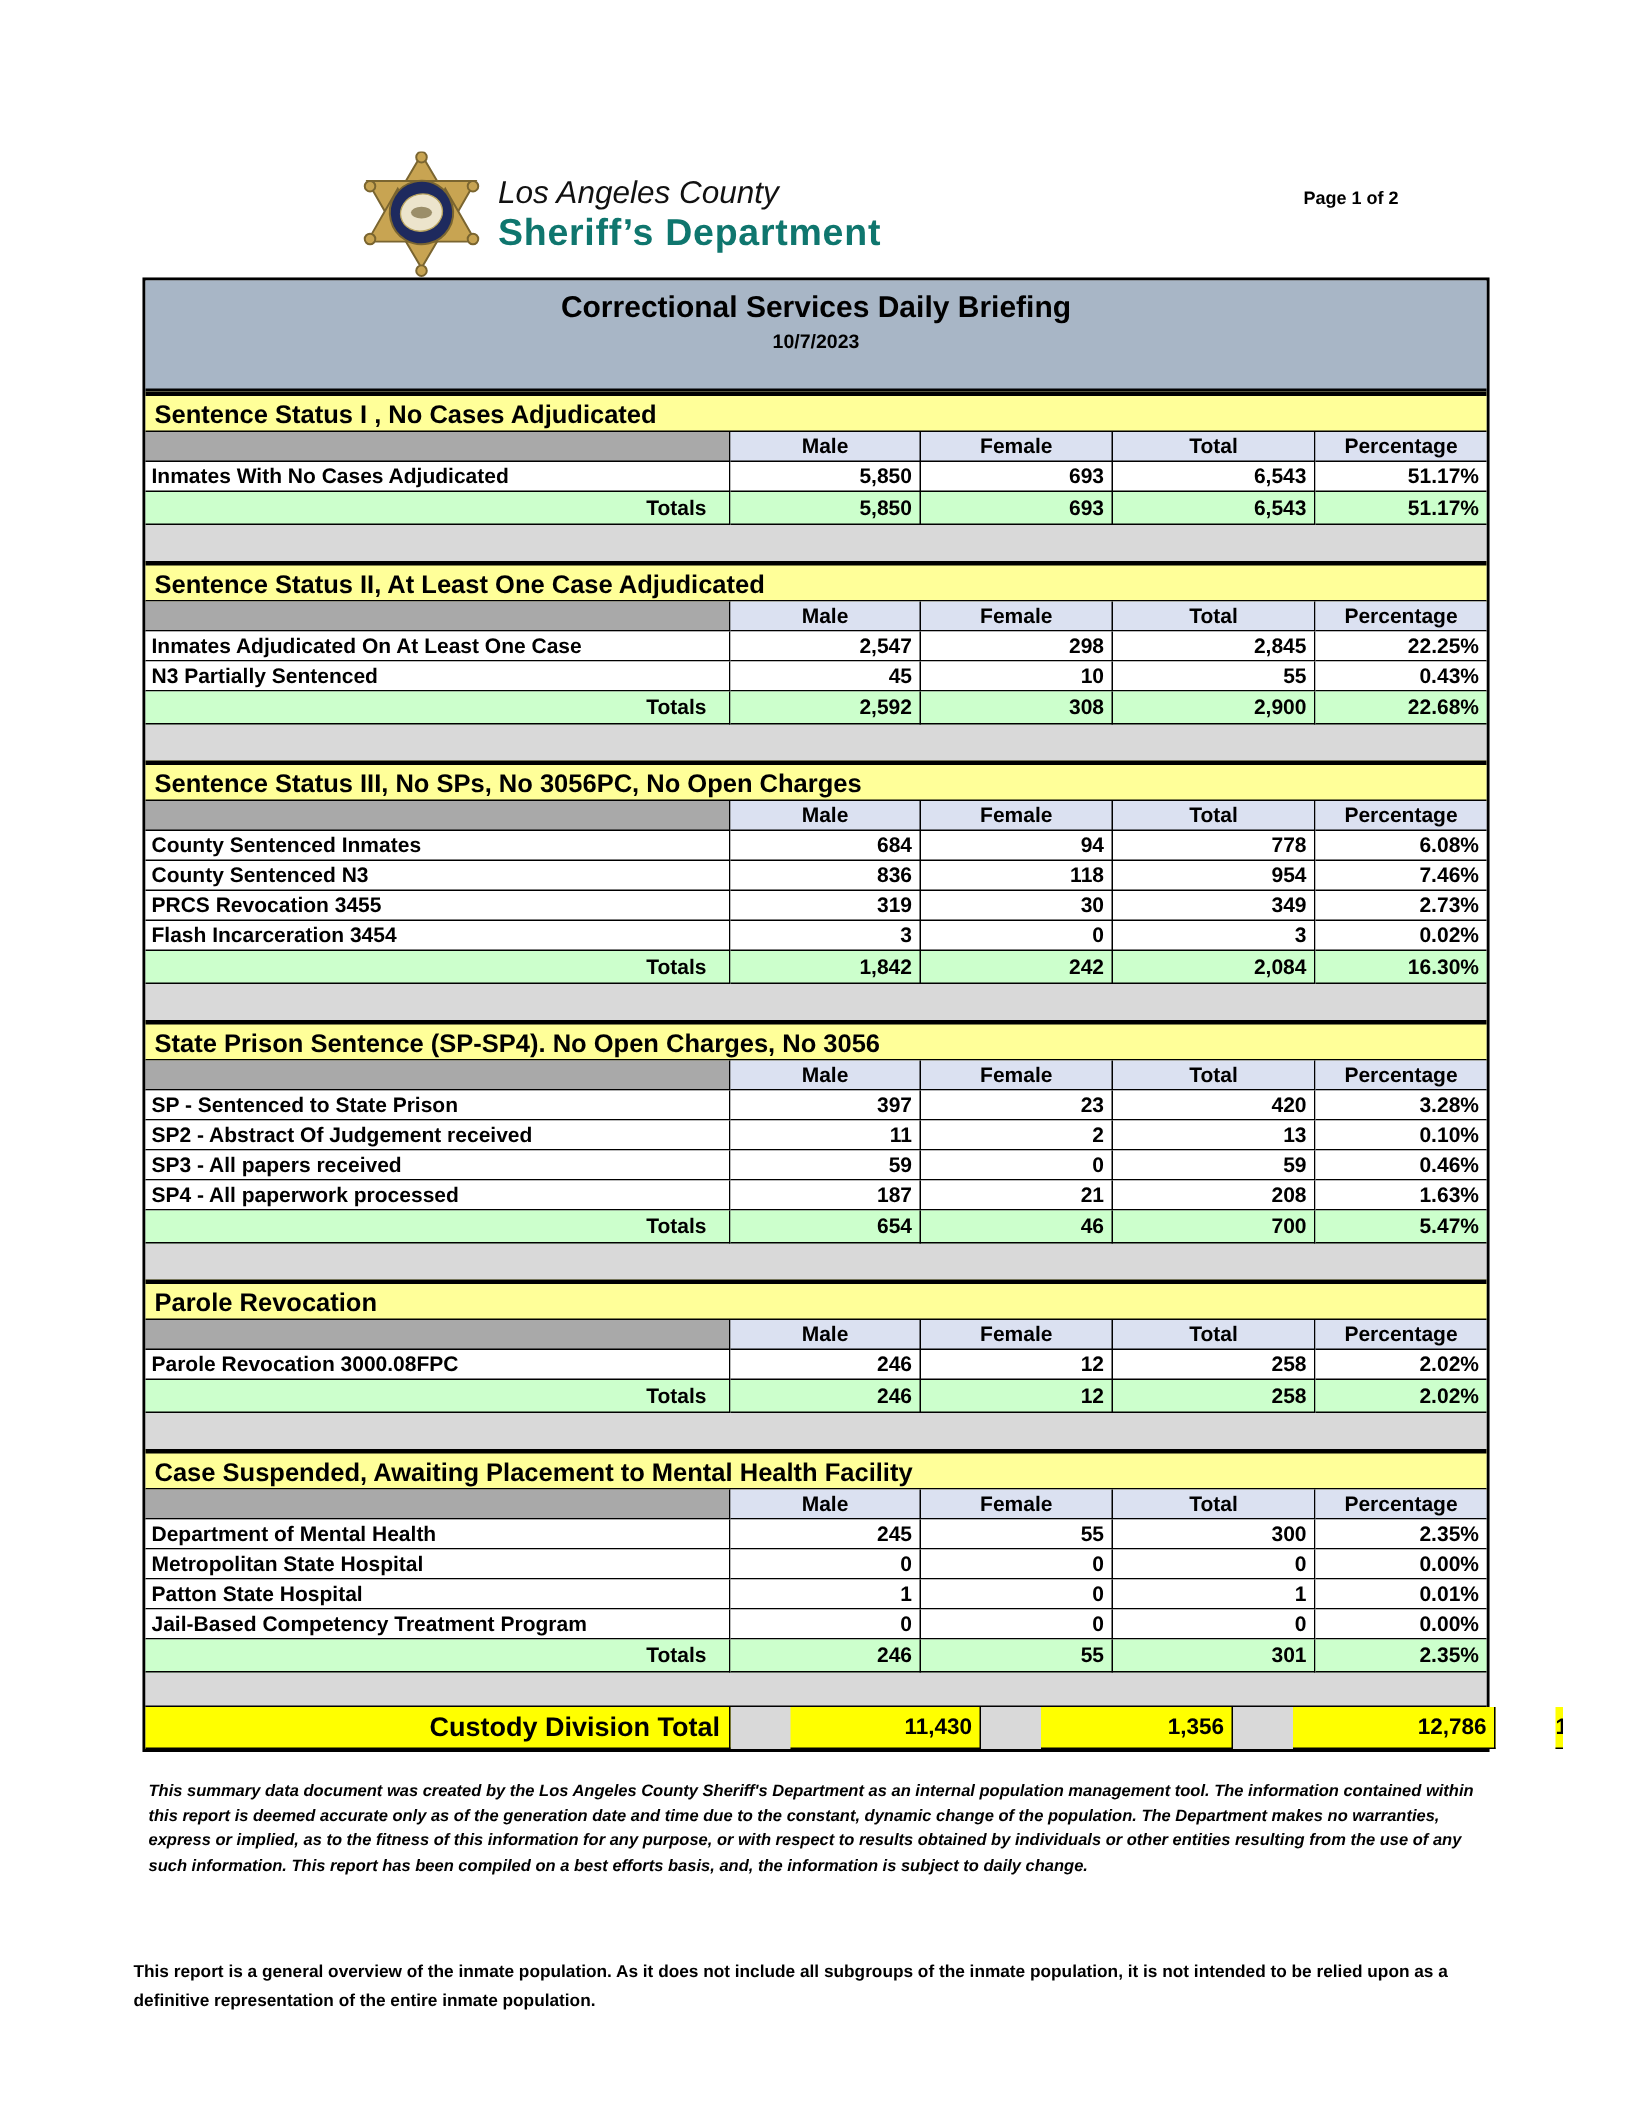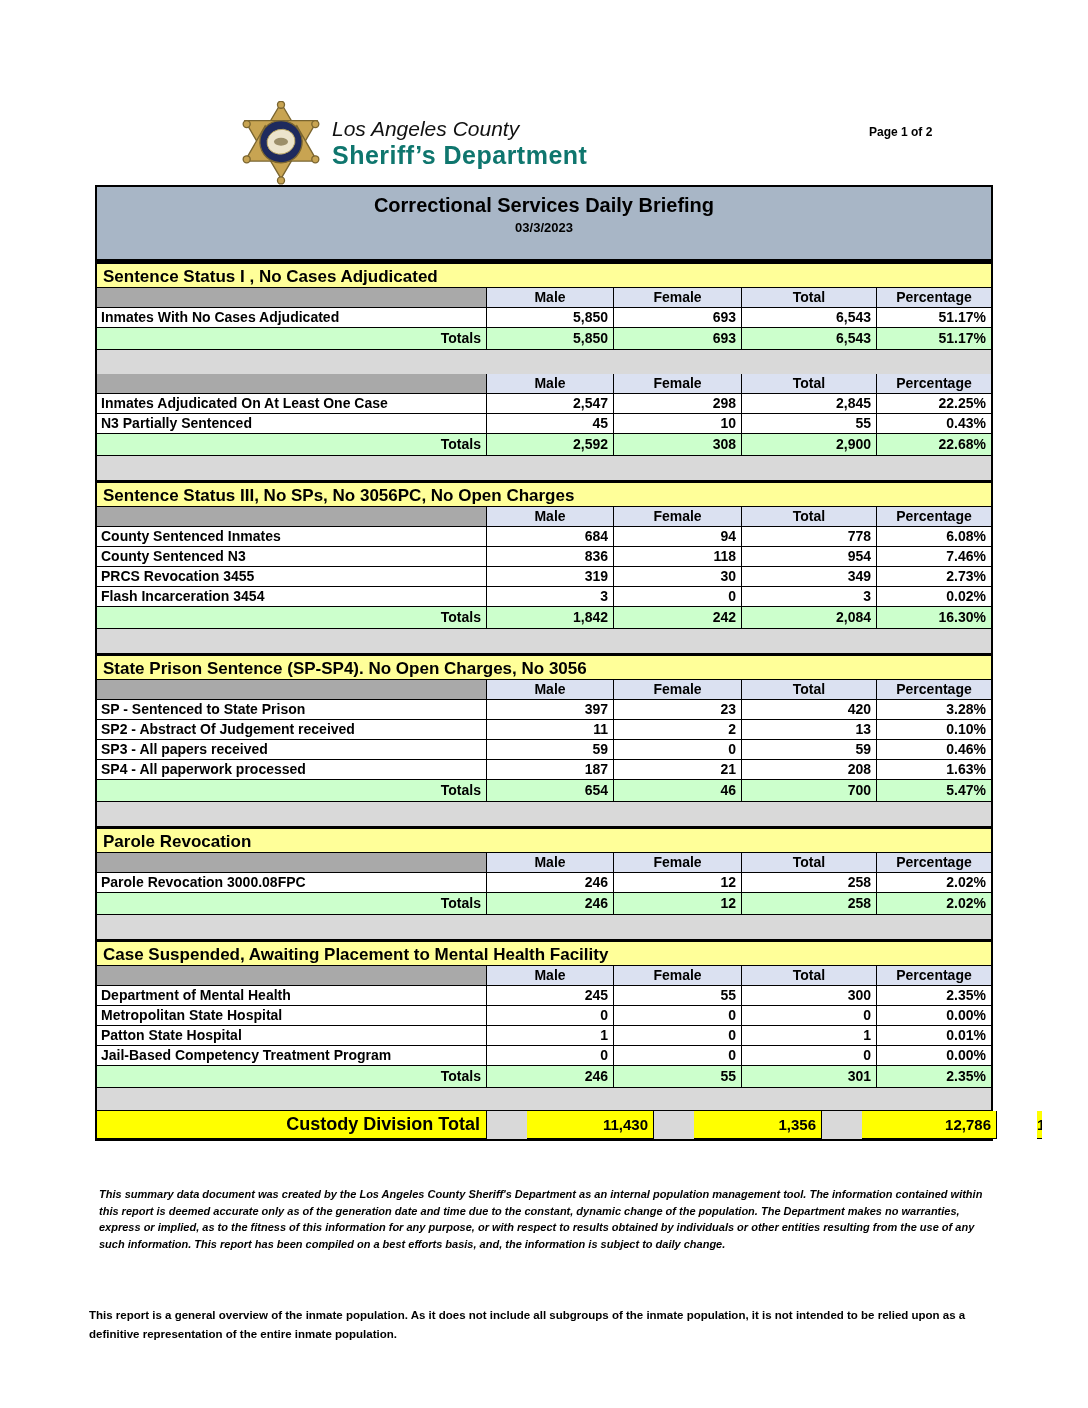--- a/index.html
+++ b/index.html
@@ -55,21 +55,21 @@
     font-size: 14px; font-weight: bold; text-align: center; line-height: 19px; height: 20px;
   }
   .data-row .cell { background: #ffffff; height: 20px; line-height: 19px; font-size: 14px; font-weight: bold; }
   .data-row .lbl { padding-left: 4px; text-align: left; }
   .num { text-align: right; padding-right: 5px; }
 
   .totals-row .cell {
     background: var(--totals-bg, #ccffcc);
     height: 22px; line-height: 21px; font-size: 14px; font-weight: bold;
   }
-  .totals-row .lbl { text-align: right; padding-right: 5px; }
+  .totals-row .lbl { text-align: right; padding-right: 15px; }
 
   .spacer { height: 24px; background: var(--spacer-bg, #d9d9d9); }
   .spacer.thin { height: 22px; }
 
   .grand-row { border-top: 1px solid #000; gap: 40px; }
   .grand-row .cell {
     background: var(--grand-total-bg, #ffff00);
     height: 28px; line-height: 27px; font-weight: bold;
   }
   .grand-row .lbl { text-align: right; padding-right: 6px; font-size: 18px; }
@@ -115,21 +115,21 @@
   <div class="hdr-text">
     <div class="hdr-county">Los Angeles County</div>
     <div class="hdr-dept">Sheriff’s Department</div>
   </div>
 
   <div class="hdr-page">Page 1 of 2</div>
 
   <div class="report">
     <div class="title-bar">
       <div class="rt">Correctional Services Daily Briefing</div>
-      <div class="rd">03/3/2023</div>
+      <div class="rd">10/7/2023</div>
     </div>
 
     <div id="sections">
         <div class="section">
           <div class="sec-title">Sentence Status I , No Cases Adjudicated</div>
           <div class="grid-row head-row">
             <div class="cell corner"></div>
             <div class="cell colh">Male</div>
             <div class="cell colh">Female</div>
             <div class="cell colh">Total</div>
@@ -145,20 +145,21 @@
           <div class="grid-row totals-row">
             <div class="cell lbl">Totals</div>
             <div class="cell num">5,850</div>
             <div class="cell num">693</div>
             <div class="cell num">6,543</div>
             <div class="cell num">51.17%</div>
           </div>
           <div class="spacer"></div>
         </div>
         <div class="section">
+          <div class="sec-title">Sentence Status II, At Least One Case Adjudicated</div>
           <div class="grid-row head-row">
             <div class="cell corner"></div>
             <div class="cell colh">Male</div>
             <div class="cell colh">Female</div>
             <div class="cell colh">Total</div>
             <div class="cell colh">Percentage</div>
           </div>
           <div class="grid-row data-row">
             <div class="cell lbl">Inmates Adjudicated On At Least One Case</div>
             <div class="cell num">2,547</div>

